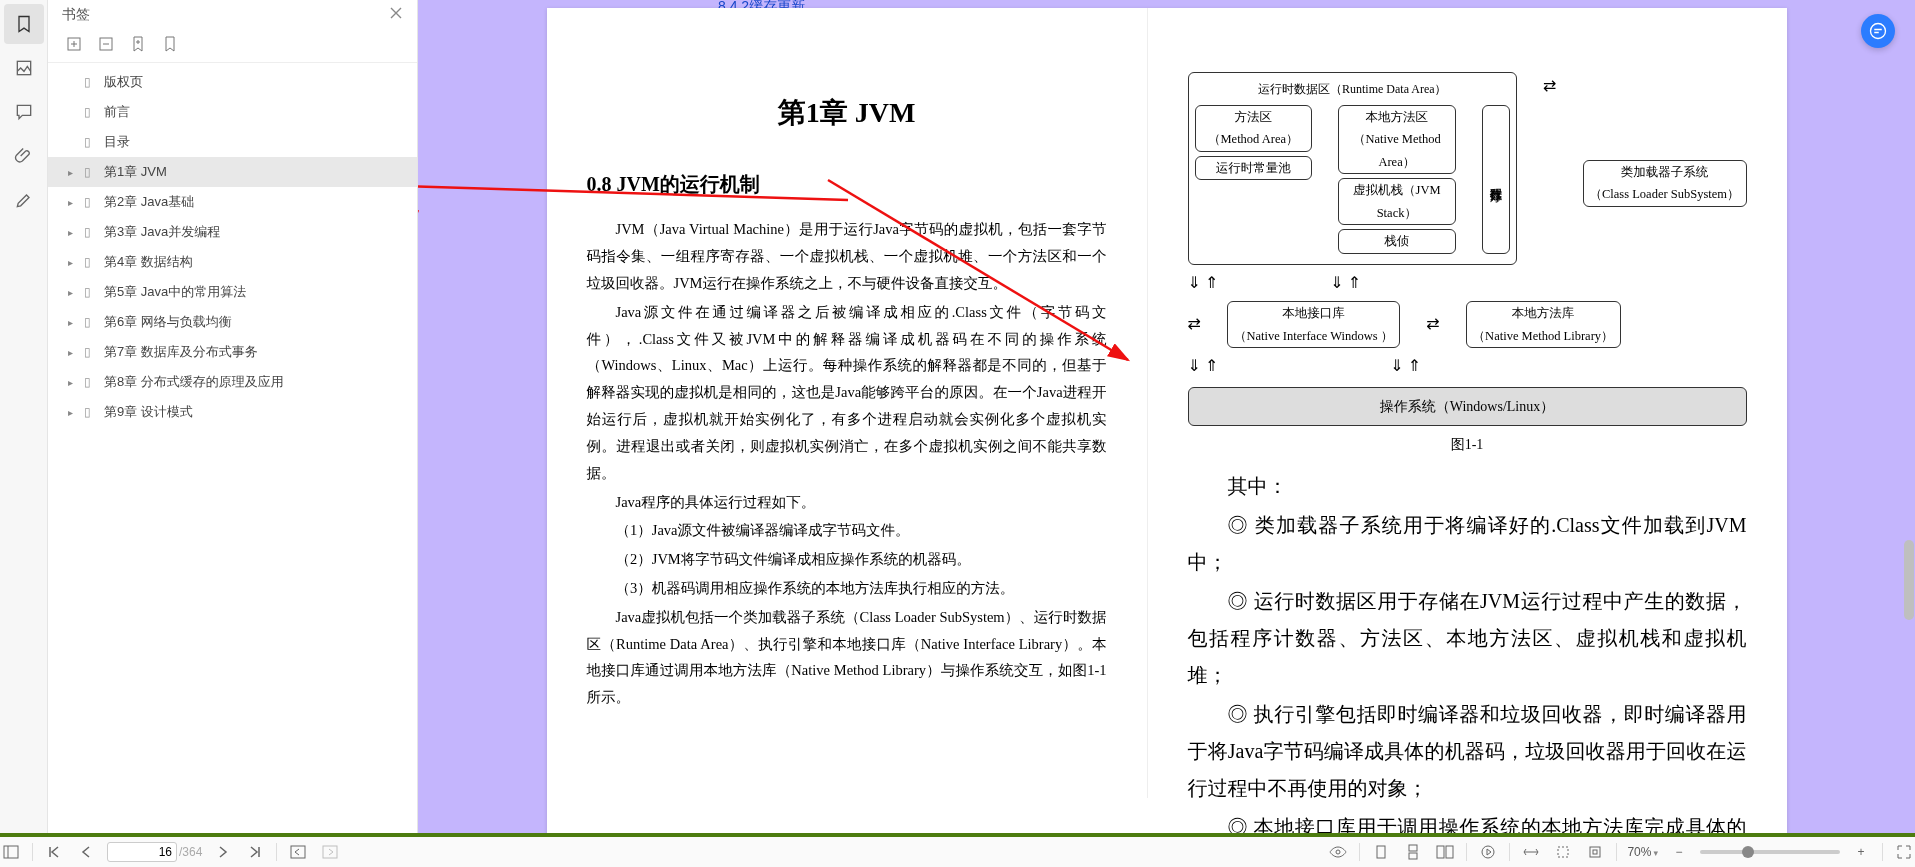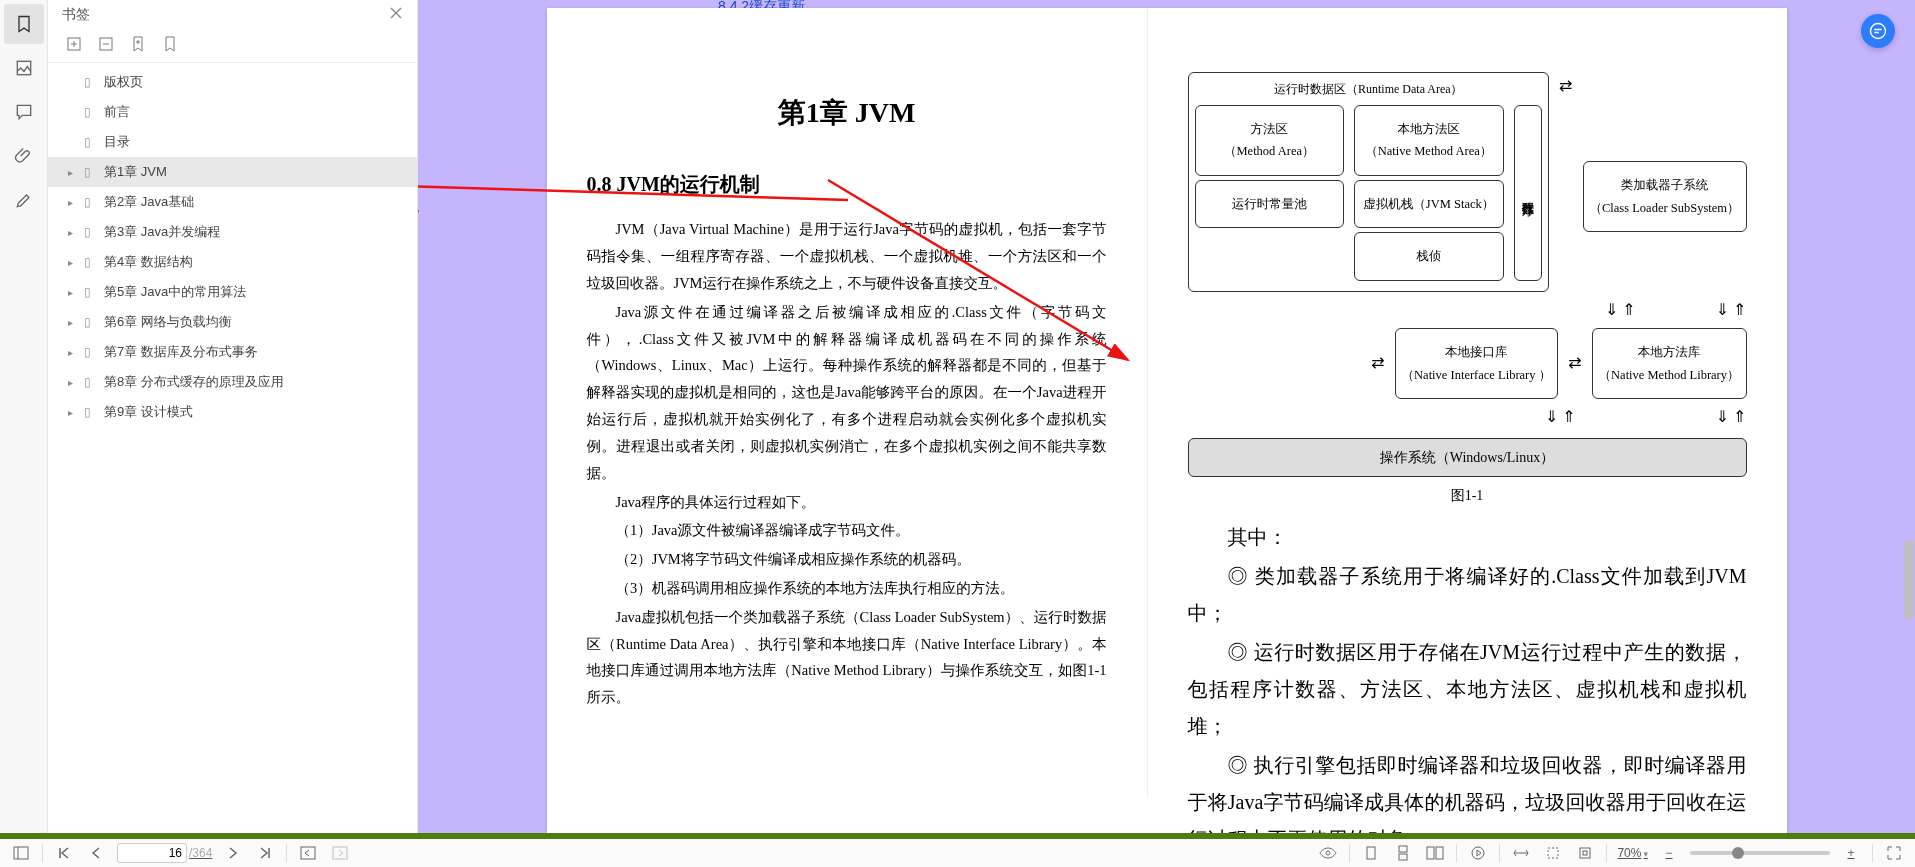--- a/index.html
+++ b/index.html
@@ -30,32 +30,32 @@
   .page.right { width: 640px; padding: 60px 40px 40px 40px; }
   .top-link { color: #1746c9; text-decoration: underline; font-size:14px; position:absolute; top:0; left:50%; transform:translateX(-50%); }
   h1.ch-title { text-align: center; font-size: 28px; font-weight: bold; margin: 20px 0 28px; font-family: SimSun, serif; }
   h2.sec-title { font-size: 20px; font-weight: bold; margin: 12px 0 14px; font-family: SimSun, serif; }
   .page.left p { text-indent: 2em; margin-bottom: 2px; text-align: justify; font-size: 14.5px; line-height: 1.85; }
   .page.right p { text-indent: 2em; margin-bottom: 2px; text-align: justify; font-size: 20px; line-height: 1.85; }
   .fig-caption { text-align: center; margin: 6px 0 10px; font-size: 14px; }
   .bullet { text-indent: 2em; }
   
   .jvm-diagram { border: none; margin: 0 0 6px; font-family: SimSun, serif; font-size: 12.5px; }
-  .jvm-diagram .box { border: 1px solid #333; border-radius: 6px; padding: 12px 6px; text-align: center; background: #fff; }
+  .jvm-diagram .box { border: 1px solid #333; border-radius: 6px; padding: 0 6px; text-align: center; background: #fff; }
   .jvm-diagram .grp { border: 1px solid #333; border-radius: 6px; padding: 6px; }
-  .jvm-row { display: flex; align-items: center; gap: 10px; justify-content: flex-end; margin: 4px 0; }
+  .jvm-row { display: flex; align-items: center; gap: 26px; justify-content: flex-start; margin: 4px 0; }
   .jvm-col { display: flex; flex-direction: column; gap: 4px; align-items: stretch; }
   .jvm-diagram .lab { font-size: 12px; text-align: center; margin-bottom: 4px; }
   .arrow { font-size: 16px; }
   .osbar { border: 1px solid #333; border-radius: 6px; background: #ddd; text-align: center; padding: 6px; font-size: 14px; margin-top:6px; }
   .shade { background: #ddd; }
   
   .red-arrow { position: absolute; pointer-events: none; }
   
-  .bottombar { position: absolute; left: 0; bottom: 0; width: 100%; height: 34px; background: #fafafa; border-top: 6px solid #4d7c0f; display: flex; align-items: center; padding: 0 10px; font-size: 12px; color: #555; text-decoration: underline; }
+  .bottombar { position: absolute; left: 0; bottom: 0; width: 100%; height: 34px; background: #fafafa; border-top: 4px solid #4d7c0f; display: flex; align-items: center; padding: 0 0; font-size: 12px; color: #555; }
   .bb-left { display: flex; align-items: center; gap: 10px; }
   .bb-right { margin-left: auto; display: flex; align-items: center; gap: 10px; }
   .bb-btn { cursor: pointer; width: 22px; height: 22px; display: flex; align-items: center; justify-content: center; color: #666; border-radius: 3px; }
   .page-input { width: 70px; border: 1px solid #ccc; border-radius: 3px; padding: 2px 4px; text-align: right; font-size: 12px; }
   .page-total { color: #aaa; margin-left: 2px; }
   .zoom-txt { font-size: 12px; color: #555; }
   .zoom-caret { font-size: 9px; color:#888; margin-left:2px; }
   .slider { width: 140px; height: 4px; background: #ccc; border-radius: 2px; position: relative; }
   .slider-thumb { position: absolute; top: -4px; width: 12px; height: 12px; background: #888; border-radius: 50%; }
   .divider { width:1px; height:18px; background:#ddd; }
@@ -248,21 +248,21 @@
           </div>
           <div class="jvm-row">
               <span class="arrow">⇓ ⇑</span>
               <span style="width:60px;"></span>
               <span class="arrow">⇓ ⇑</span>
             </div>
           <div class="jvm-row" style="align-items:stretch;">
             <span class="arrow" style="align-self:center;">⇄</span>
             <div class="box" style="align-self:center;">
               <div>本地接口库</div>
-              <div>（Native Interface Library ）</div>
+              <div>（Native Interface Windows ）</div>
             </div>
             <span class="arrow" style="align-self:center;">⇄</span>
             <div class="box" style="align-self:center;">
               <div>本地方法库</div>
               <div>（Native Method Library）</div>
             </div>
           </div>
           <div class="jvm-row">
               <span class="arrow">⇓ ⇑</span>
               <span style="width:120px;"></span>

